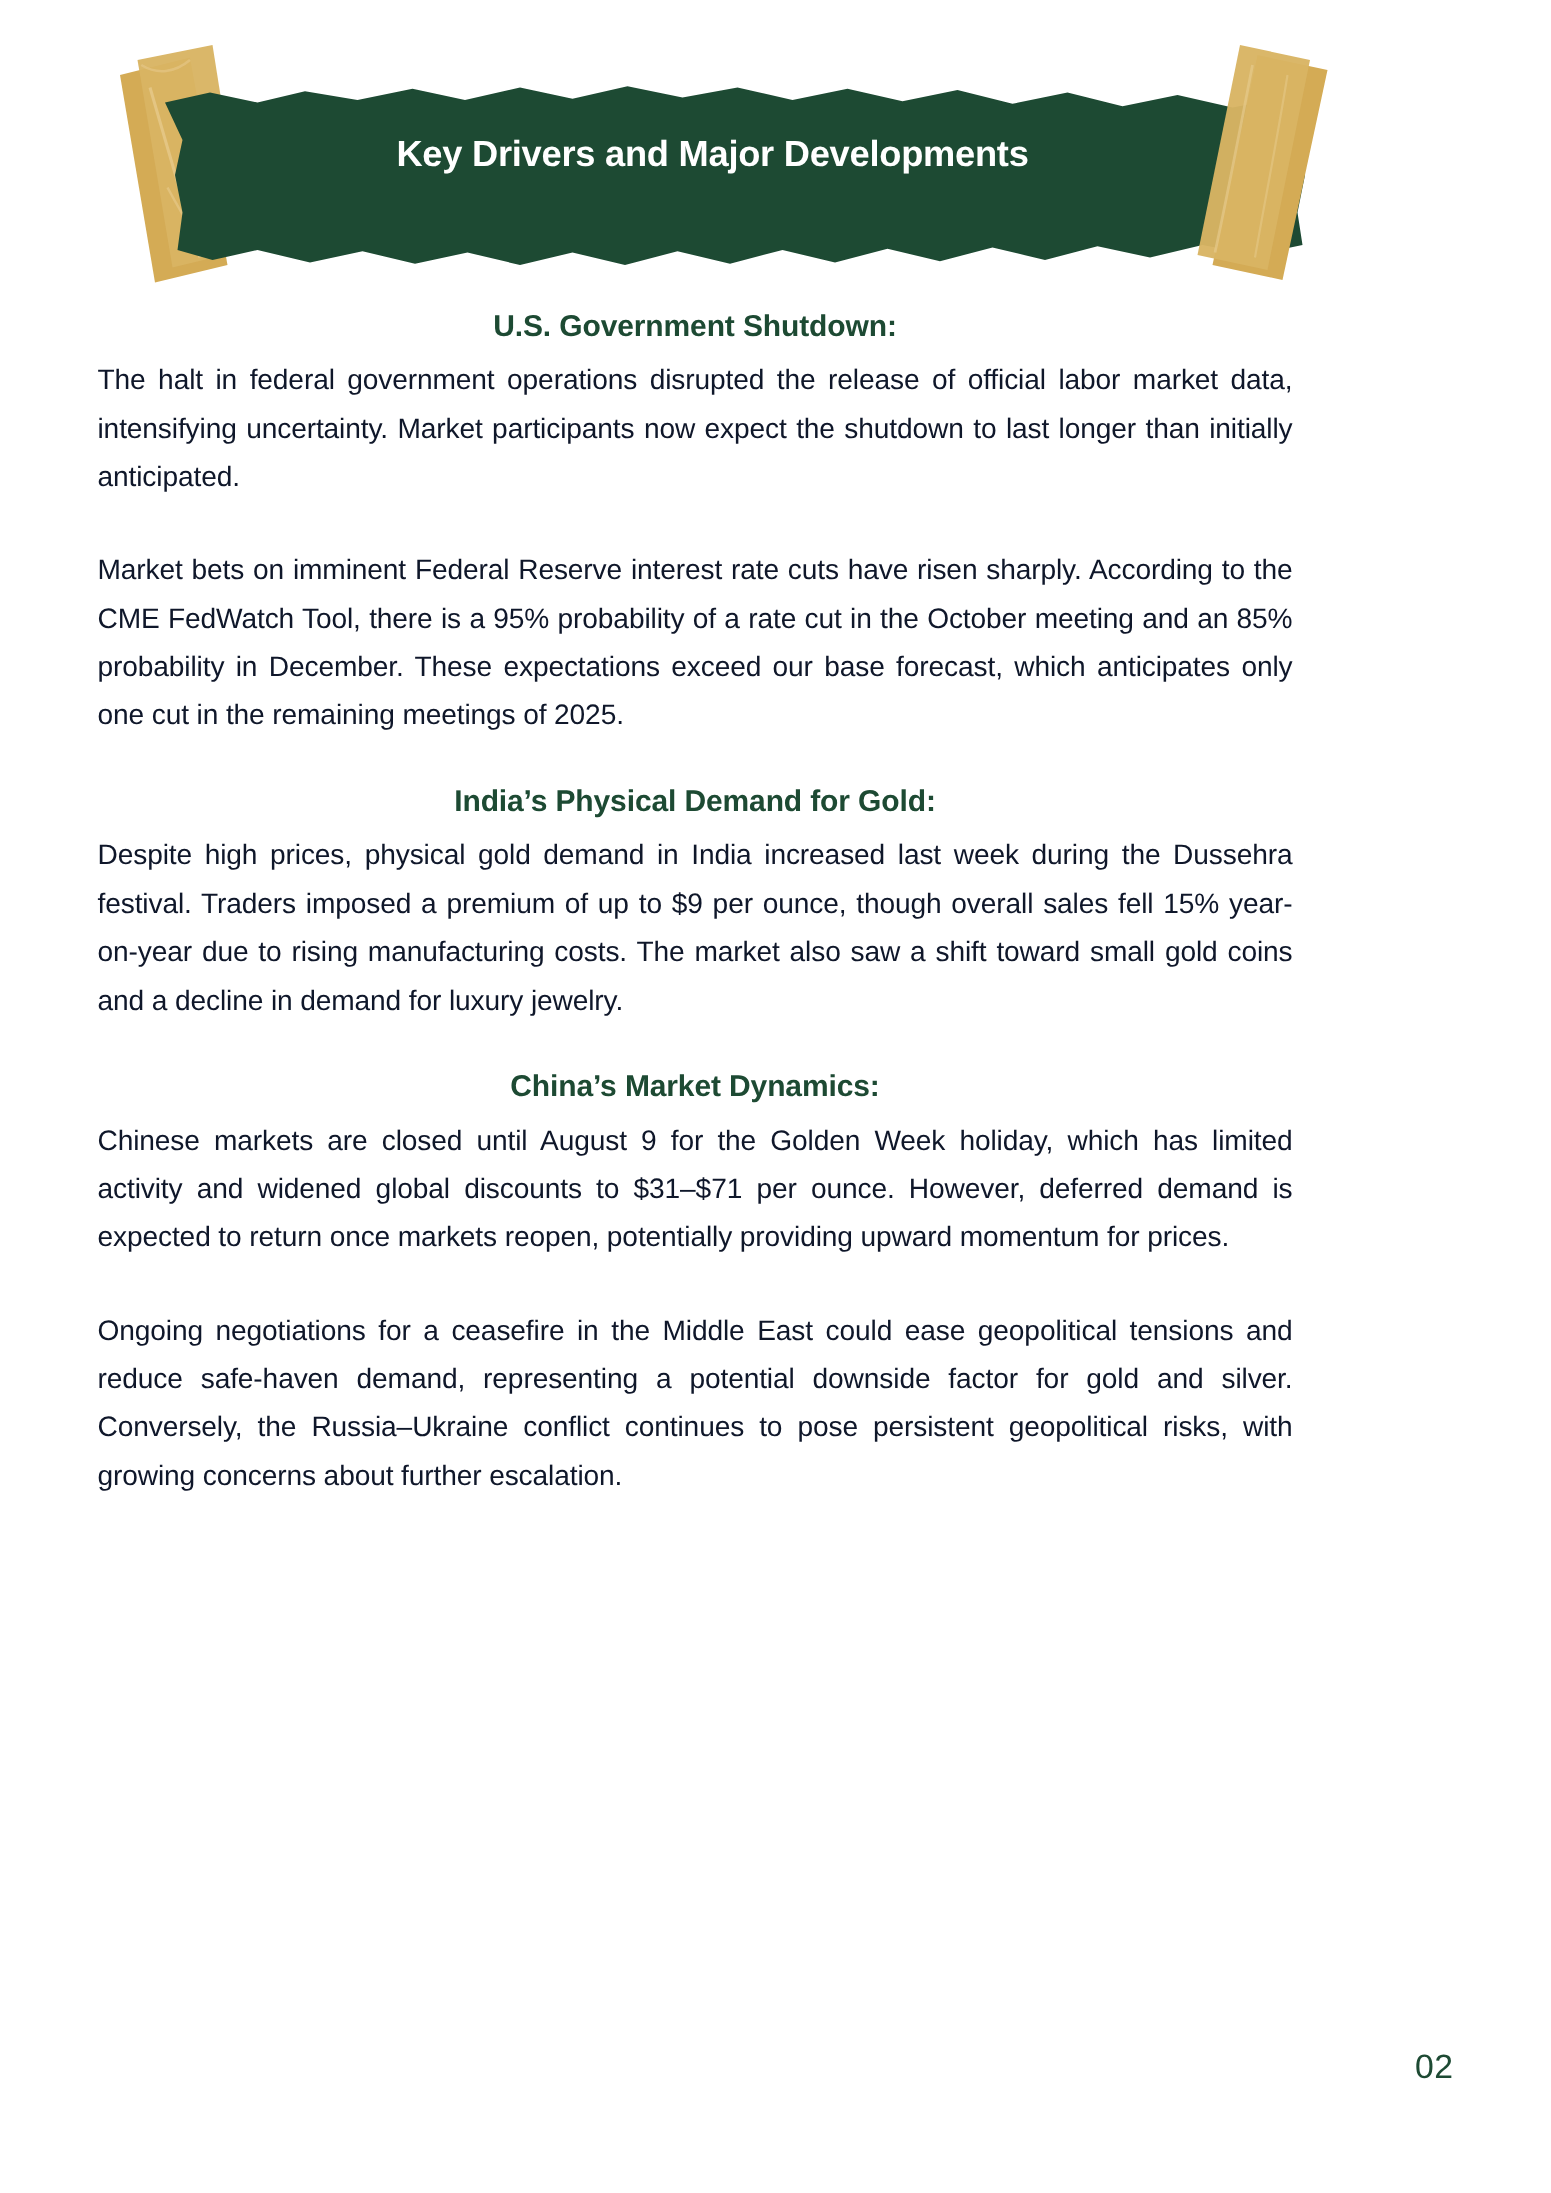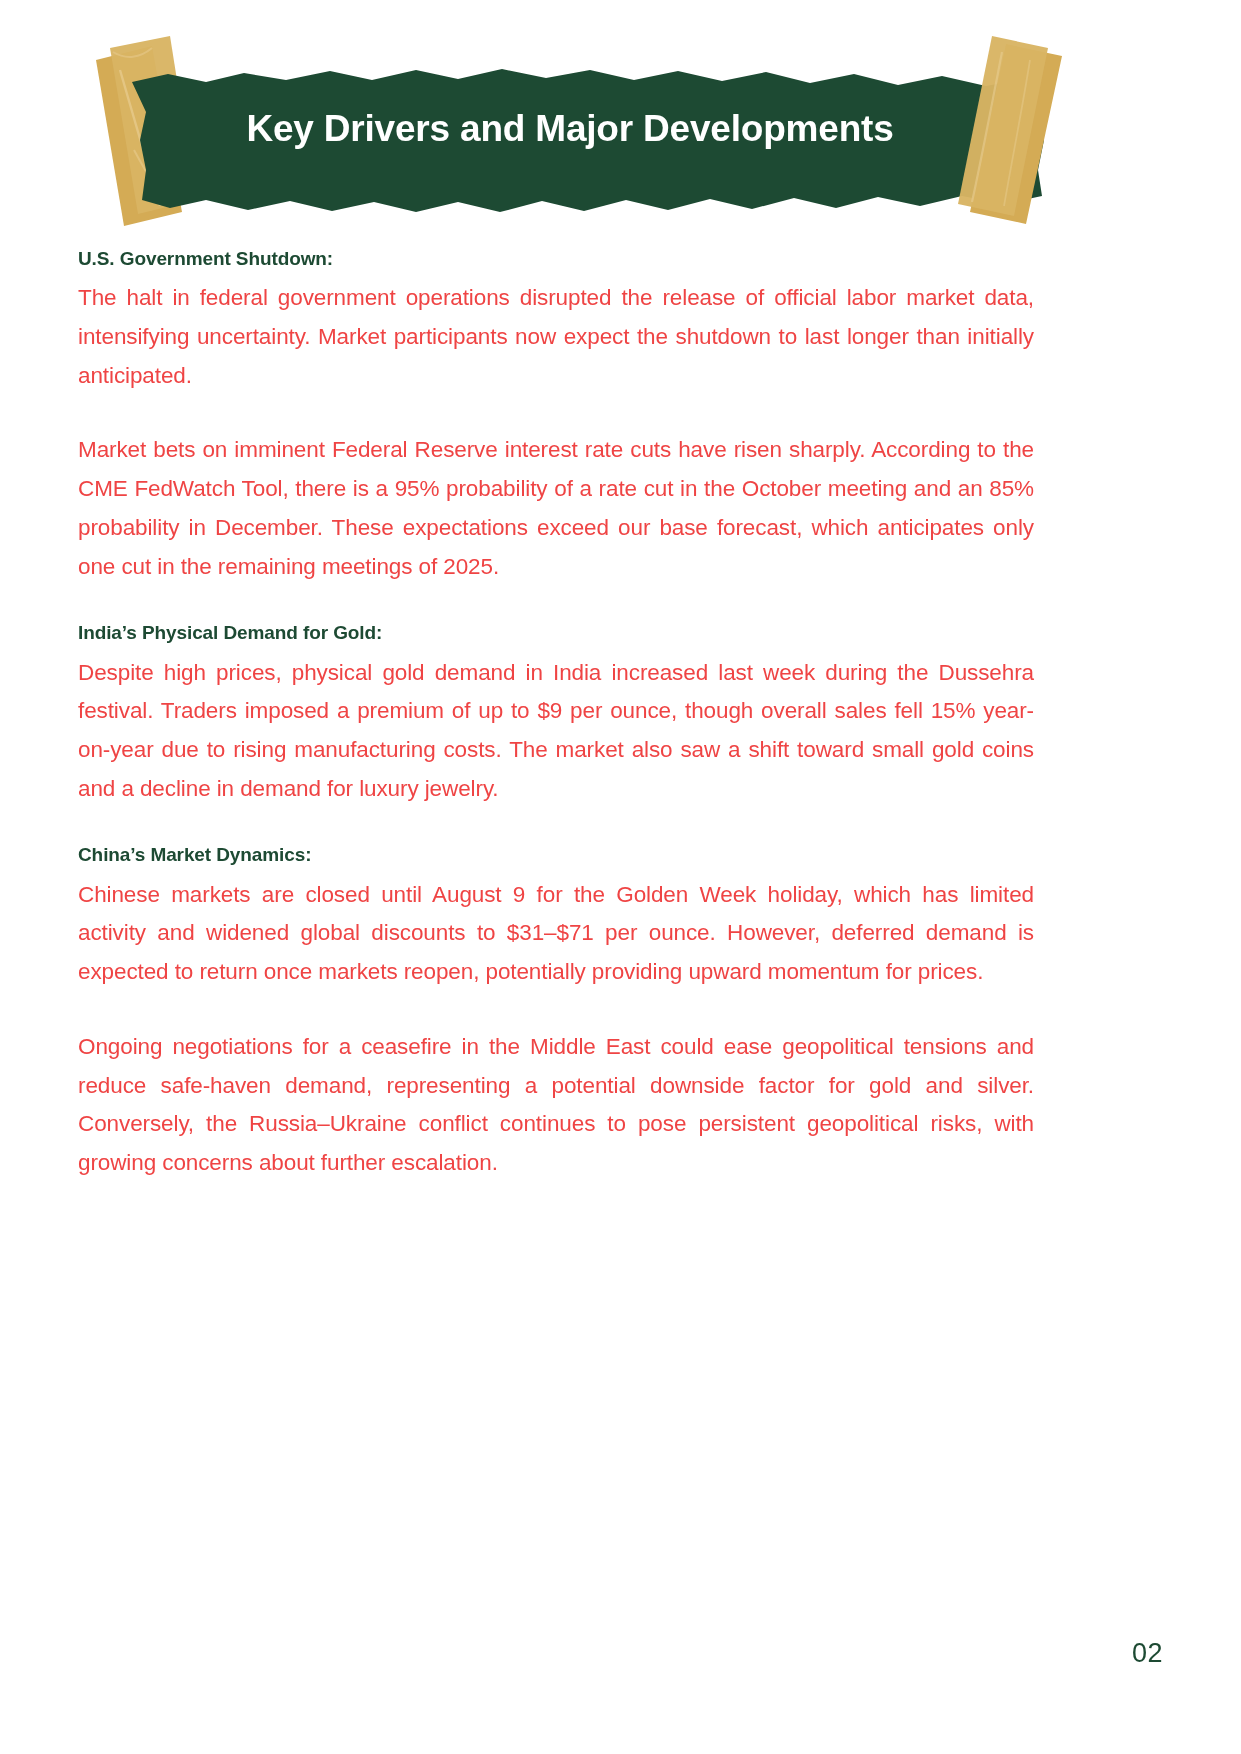--- a/index.html
+++ b/index.html
@@ -29,47 +29,48 @@
     height: 250px;
     display: block;
   }
   .banner-title {
     position: absolute;
     left: 160px;
     top: 108px;
     width: 820px;
     text-align: center;
     color: #ffffff;
-    font-size: 37px;
+    font-size: 29px;
     font-weight: bold;
     letter-spacing: -0.2px;
     font-family: "Liberation Sans", sans-serif;
     white-space: nowrap;
     z-index: 4;
   }
 
   
   .content {
     position: absolute;
     left: 78px;
     top: 248px;
     width: 956px;
   }
   .section { margin-bottom: 36px; }
   .section:last-of-type { margin-bottom: 0; }
   .sec-heading {
     color: #1d4a33;
-    font-size: 19px;
+    font-size: 24px;
     font-weight: bold;
     line-height: 1.18;
     margin: 0 0 9px 0;
     letter-spacing: -0.1px;
+    text-align: center;
   }
   .sec-body {
-    color: #ef4444;
+    color: #0f172a;
     font-size: 22.5px;
     line-height: 1.72;
     margin: 0;
     text-align: justify;
     text-justify: inter-word;
     letter-spacing: -0.1px;
     font-weight: normal;
   }
 
   

